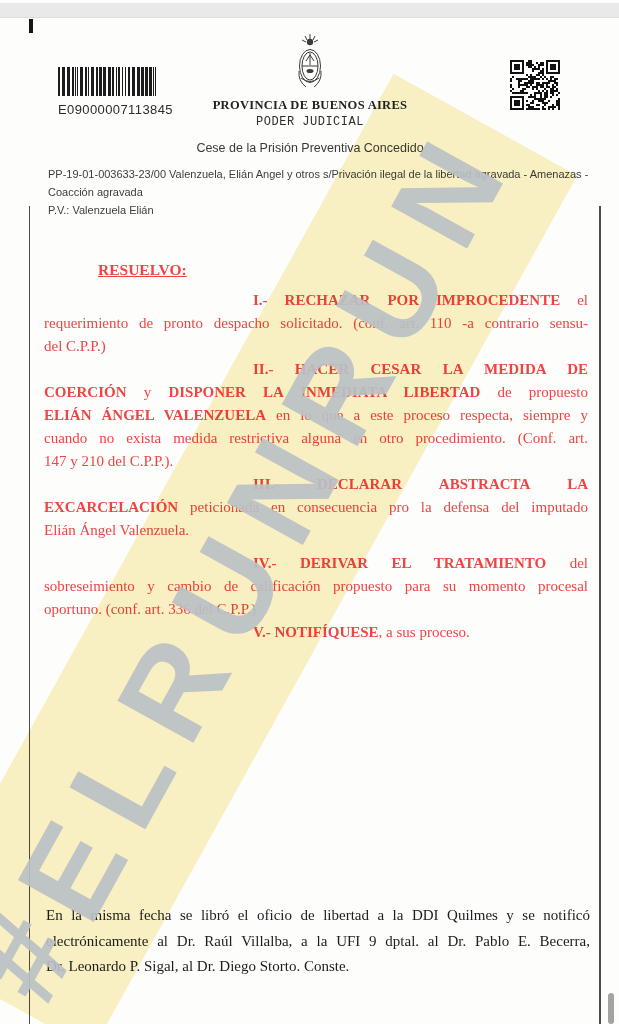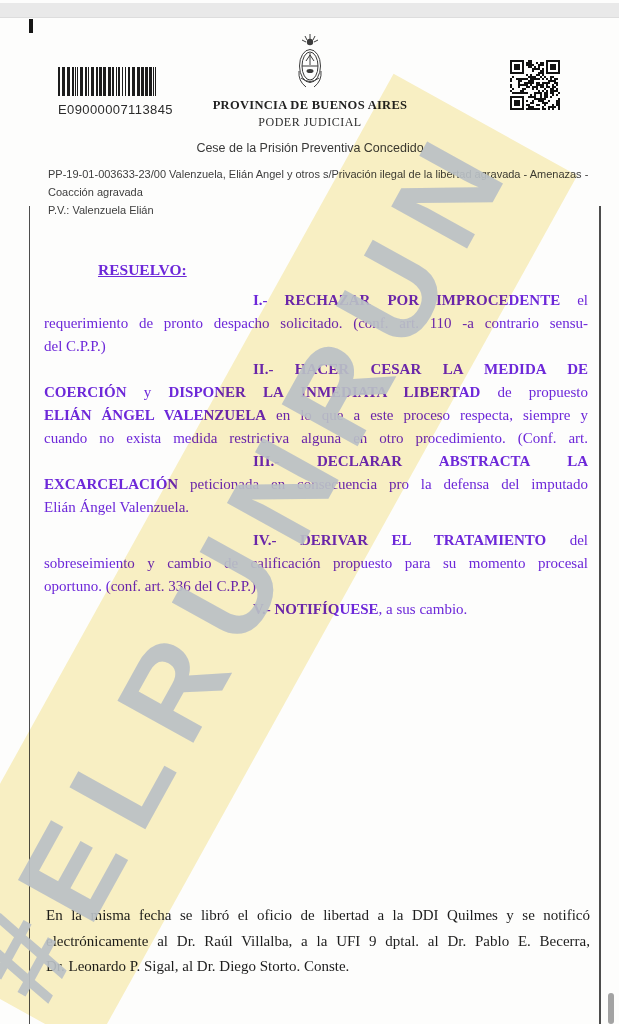--- a/index.html
+++ b/index.html
@@ -13,35 +13,35 @@
   .corner-tick{left:29px;top:19px;width:4px;height:14px;background:#161616;}
 
   
   .barcode-wrap{left:58px;top:67px;width:102px;text-align:left;}
   .barcode-text{font-family:"Liberation Sans",sans-serif;font-size:13px;
                 color:#2b2b2b;letter-spacing:.4px;margin-top:1px;white-space:nowrap;}
   .emblem{left:294px;top:33px;}
   .province{left:160px;top:98px;width:300px;text-align:center;
             font-weight:700;font-size:12.5px;color:#222;letter-spacing:.3px;white-space:nowrap;}
   .judiciary{left:160px;top:115px;width:300px;text-align:center;
-             font-size:12px;color:#2e2e2e;letter-spacing:.5px;white-space:nowrap;}
+             font-size:12px;color:#2e2e2e;letter-spacing:.5px;white-space:nowrap;font-family:Liberation Mono, monospace;}
   .qr{left:510px;top:60px;}
   .subject{left:60px;top:141px;width:500px;text-align:center;
            font-family:"Liberation Sans",sans-serif;font-size:12.5px;color:#3a3a3a;white-space:nowrap;}
   .case-header{left:48px;top:165px;width:560px;
                font-family:"Liberation Sans",sans-serif;font-size:11px;color:#3d3d3d;}
   .case-line{white-space:nowrap;line-height:18px;}
 
   
   .rule{top:206px;width:1.6px;height:818px;background:#4d4d4d;}
   .rule-left{left:28.5px;}
   .rule-right{left:599px;}
 
   
-  .doc-body{left:44px;top:258px;width:544px;font-size:15px;line-height:23px;color:#6d28d9;}
+  .doc-body{left:44px;top:258px;width:544px;font-size:15px;line-height:23px;color:#ef4444;}
   .resuelvo{font-weight:700;text-decoration:underline;padding-left:54px;font-size:15.5px;}
   .para{margin:0;}
   .para.m-top-1{margin-top:8px;}
   .para.m-top-2{margin-top:10px;}
   .line{text-align:justify;text-align-last:justify;}
   .line.last{text-align-last:left;}
   .line.indent{padding-left:209px;}
   .seg-b{font-weight:700;}
 
   .footer-note{left:46px;top:903px;width:544px;font-size:15px;line-height:25.6px;color:#1d1d1d;}
@@ -369,33 +369,34 @@
       <div class="para m-top-1">
         <div class="line indent"><span class="seg-b">I.- RECHAZAR POR IMPROCEDENTE</span><span class="seg-r"> el</span></div>
         <div class="line"><span class="seg-r">requerimiento de pronto despacho solicitado. (conf. art. 110 -a contrario sensu-</span></div>
         <div class="line last"><span class="seg-r">del C.P.P.)</span></div>
       </div>
       <div class="para">
         <div class="line indent"><span class="seg-b">II.- HACER CESAR LA MEDIDA DE</span></div>
         <div class="line"><span class="seg-b">COERCIÓN</span><span class="seg-r"> y </span><span class="seg-b">DISPONER LA INMEDIATA LIBERTAD</span><span class="seg-r"> de propuesto</span></div>
         <div class="line"><span class="seg-b">ELIÁN ÁNGEL VALENZUELA</span><span class="seg-r"> en lo que a este proceso respecta, siempre y</span></div>
         <div class="line"><span class="seg-r">cuando no exista medida restrictiva alguna en otro procedimiento. (Conf. art.</span></div>
+        <div class="line last"><span class="seg-r">147 y 210 del C.P.P.).</span></div>
       </div>
       <div class="para">
         <div class="line indent"><span class="seg-b">III.- DECLARAR ABSTRACTA LA</span></div>
         <div class="line"><span class="seg-b">EXCARCELACIÓN</span><span class="seg-r"> peticionada en consecuencia pro la defensa del imputado</span></div>
         <div class="line last"><span class="seg-r">Elián Ángel Valenzuela.</span></div>
       </div>
       <div class="para m-top-2">
         <div class="line indent"><span class="seg-b">IV.- DERIVAR EL TRATAMIENTO</span><span class="seg-r"> del</span></div>
         <div class="line"><span class="seg-r">sobreseimiento y cambio de calificación propuesto para su momento procesal</span></div>
         <div class="line last"><span class="seg-r">oportuno. (conf. art. 336 del C.P.P.)</span></div>
       </div>
       <div class="para">
-        <div class="line last indent"><span class="seg-b">V.- NOTIFÍQUESE</span><span class="seg-r">, a sus cambio.</span></div>
+        <div class="line last indent"><span class="seg-b">V.- NOTIFÍQUESE</span><span class="seg-r">, a sus proceso.</span></div>
       </div>
     </div>
 </div>
 
 <div class="abs footer-note" id="footer-note">
     <div class="line">En la misma fecha se libró el oficio de libertad a la DDI Quilmes y se notificó</div>
     <div class="line">electrónicamente al Dr. Raúl Villalba, a la UFI 9 dptal. al Dr. Pablo E. Becerra,</div>
     <div class="line last">Dr. Leonardo P. Sigal, al Dr. Diego Storto. Conste.</div>
   </div>
 

